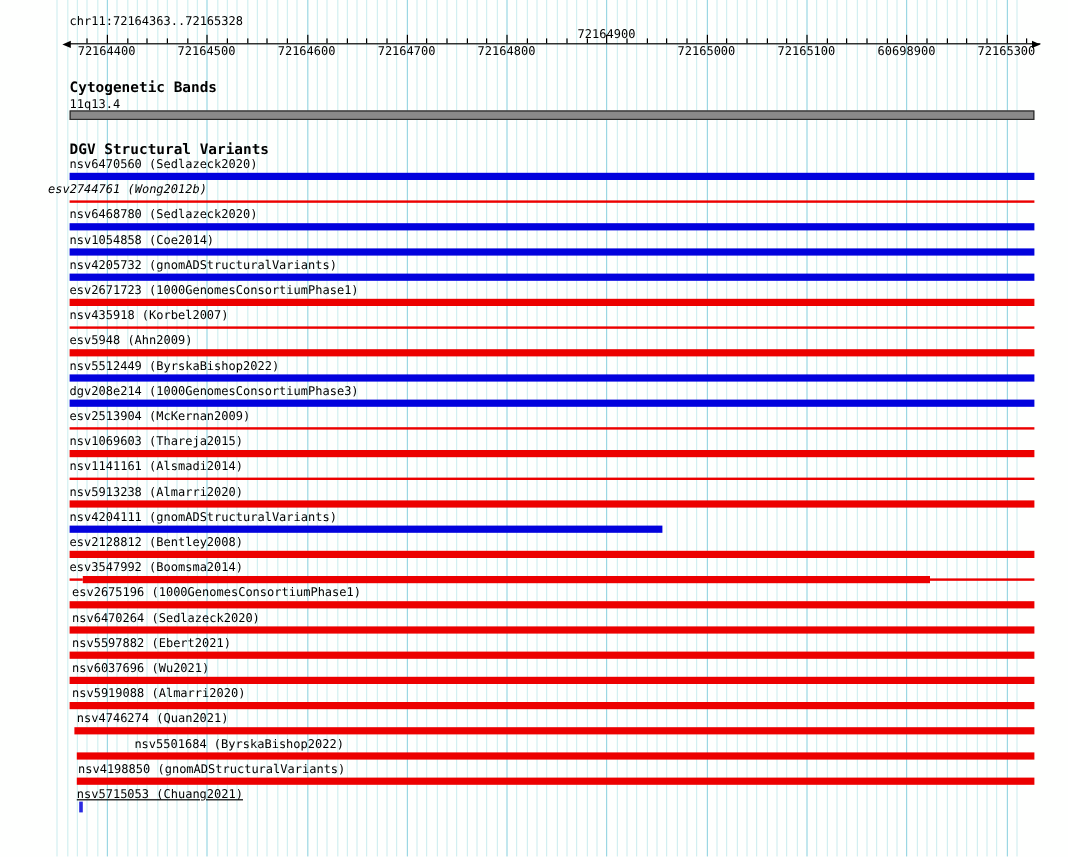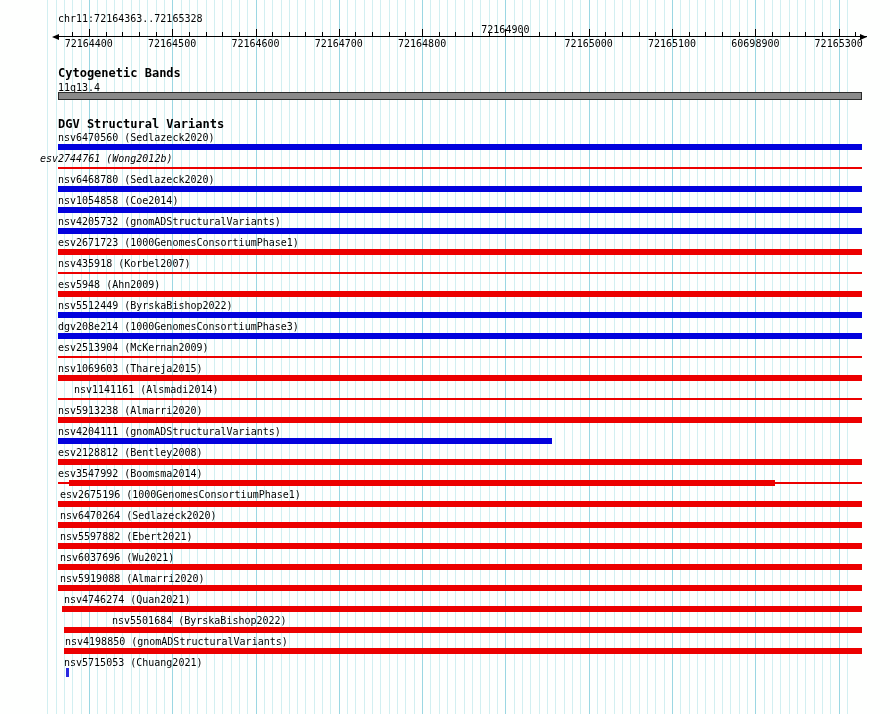--- a/index.html
+++ b/index.html
@@ -244,21 +244,21 @@
       </div>
       <div>
         <div class="vlabel" style="left: 58px; top: 341px;">esv2513904 (McKernan2009)</div>
         <div class="vbar" style="left: 58px; top: 356px; width: 804px; height: 2px; background: rgb(236, 0, 0);"></div>
       </div>
       <div>
         <div class="vlabel" style="left: 58px; top: 362px;">nsv1069603 (Thareja2015)</div>
         <div class="vbar" style="left: 58px; top: 375px; width: 804px; height: 6px; background: rgb(236, 0, 0);"></div>
       </div>
       <div>
-        <div class="vlabel" style="left: 58px; top: 383px; margin-left: 16px;">nsv1141161 (Alsmadi2014)</div>
+        <div class="vlabel" style="left: 58px; top: 383px;">nsv1141161 (Alsmadi2014)</div>
         <div class="vbar" style="left: 58px; top: 398px; width: 804px; height: 2px; background: rgb(236, 0, 0);"></div>
       </div>
       <div>
         <div class="vlabel" style="left: 58px; top: 404px;">nsv5913238 (Almarri2020)</div>
         <div class="vbar" style="left: 58px; top: 417px; width: 804px; height: 6px; background: rgb(236, 0, 0);"></div>
       </div>
       <div>
         <div class="vlabel" style="left: 58px; top: 425px;">nsv4204111 (gnomADStructuralVariants)</div>
         <div class="vbar" style="left: 58px; top: 438px; width: 494px; height: 6px; background: rgb(2, 2, 221);"></div>
       </div>
@@ -298,18 +298,18 @@
       </div>
       <div>
         <div class="vlabel" style="left: 66px; top: 614px; padding-left: 46px;">nsv5501684 (ByrskaBishop2022)</div>
         <div class="vbar" style="left: 64px; top: 627px; width: 798px; height: 6px; background: rgb(236, 0, 0);"></div>
       </div>
       <div>
         <div class="vlabel" style="left: 65px; top: 635px;">nsv4198850 (gnomADStructuralVariants)</div>
         <div class="vbar" style="left: 64px; top: 648px; width: 798px; height: 6px; background: rgb(236, 0, 0);"></div>
       </div>
       <div>
-        <div class="vlabel" style="left: 64px; top: 656px;">nsv5715053 (Chuang2021)</div>
+        <div class="vlabel" style="left: 64px; top: 656px; text-decoration: underline;">nsv5715053 (Chuang2021)</div>
         <div class="vbar" style="left: 66px; top: 668px; width: 3px; height: 9px; background: rgb(42, 42, 224);"></div>
       </div>
     </div>
 
 </div>
 
 </body></html>

